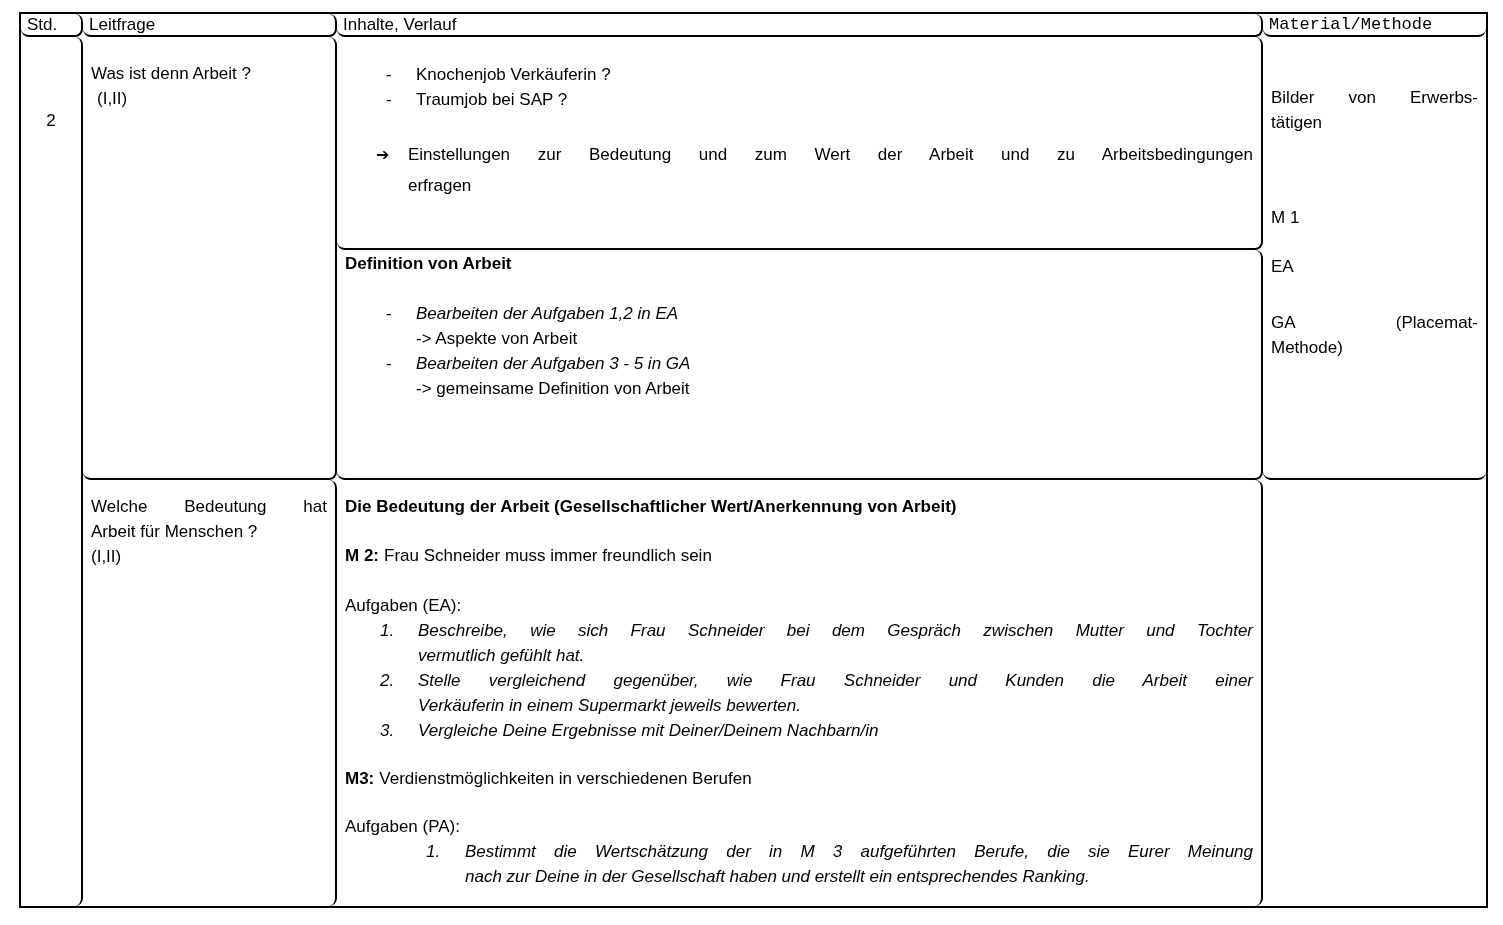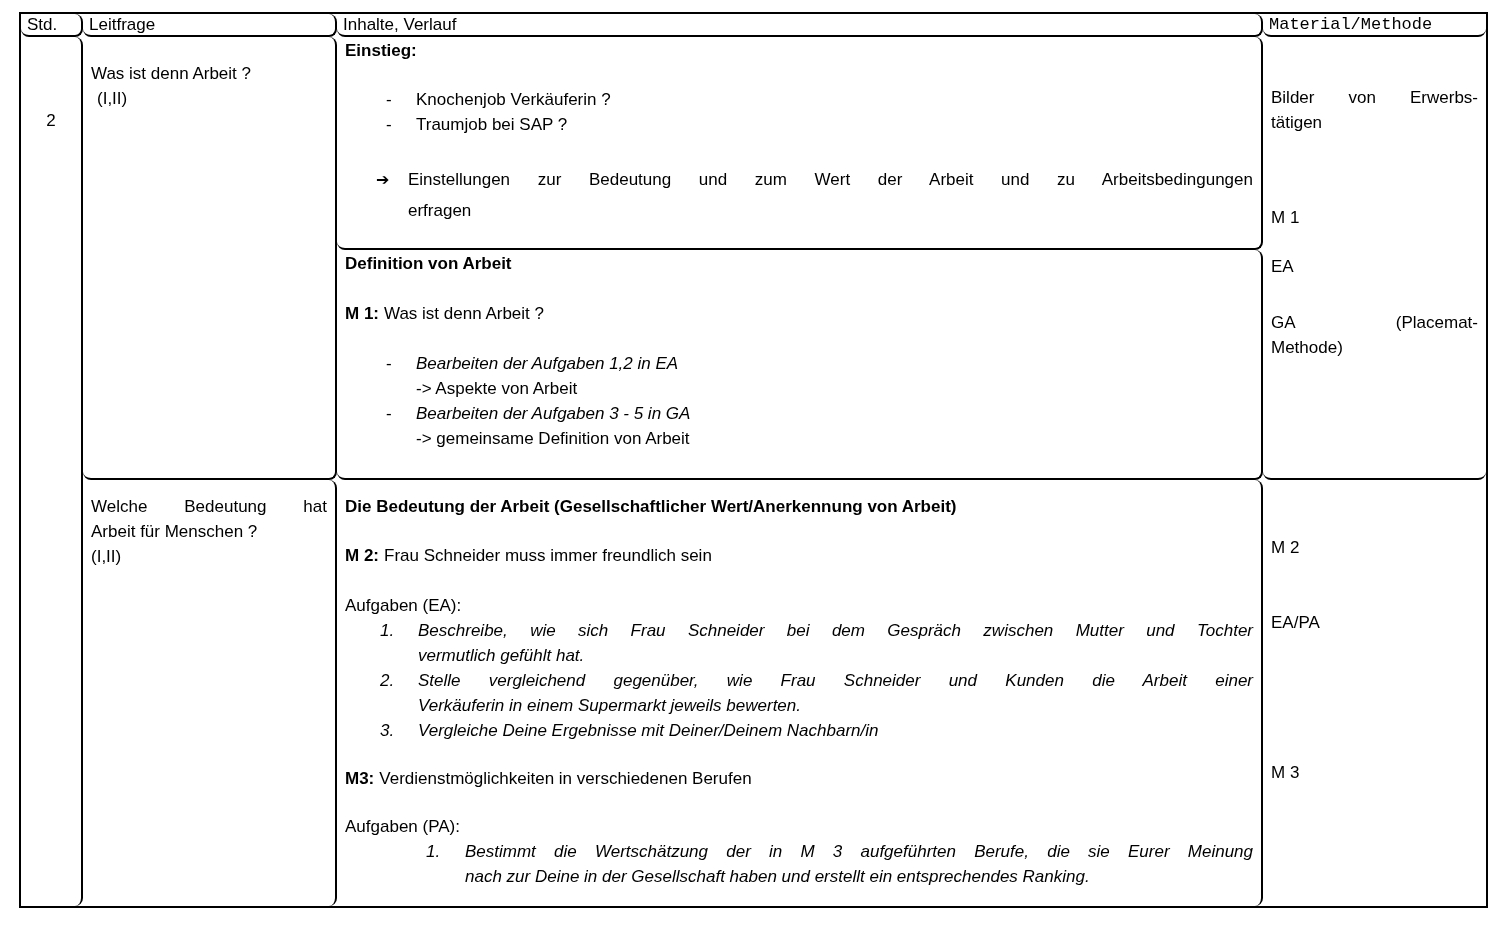--- a/index.html
+++ b/index.html
@@ -73,21 +73,20 @@
   <div class="cell last-row std-val" style="grid-column:1;grid-row:2/5;">
     <div>2</div>
   </div>
 
   <div class="cell" style="grid-column:2;grid-row:2/4;">
     <div class="mt23">Was ist denn Arbeit ?</div>
     <div class="indent6">(I,II)</div>
   </div>
 
   <div class="cell" style="grid-column:3;grid-row:2;">
-    <div class="b">Einstieg:</div>
     <div class="mt24">
       <div class="drow">
         <span class="dmark">-</span>
         <span class="dbody">Knochenjob Verkäuferin ?</span>
       </div>
       <div class="drow">
         <span class="dmark">-</span>
         <span class="dbody">Traumjob bei SAP ?</span>
       </div>
     </div>
@@ -95,23 +94,20 @@
       <span class="amark">➔</span>
       <div class="abody">
         <div class="just">Einstellungen zur Bedeutung und zum Wert der Arbeit und zu Arbeitsbedingungen</div>
         <div>erfragen</div>
       </div>
     </div>
   </div>
 
   <div class="cell" style="grid-column:3;grid-row:3;">
     <div class="b">Definition von Arbeit</div>
-    <div class="mt25">
-      <span class="b mlabel">M 1:</span><span>Was ist denn Arbeit ?</span>
-    </div>
     <div class="mt25">
       <div class="drow">
         <span class="dmark">-</span>
         <div class="dbody">
           <div class="i">Bearbeiten der Aufgaben 1,2 in EA</div>
           <div>-&gt; Aspekte von Arbeit</div>
         </div>
       </div>
       <div class="drow">
         <span class="dmark">-</span>
@@ -178,19 +174,14 @@
       <div class="oitem oitem-pa i">
         <span class="onum">1.</span>
         <div class="obody">
           <div class="just">Bestimmt die Wertschätzung der in M 3 aufgeführten Berufe, die sie Eurer Meinung</div>
           <div>nach zur Deine in der Gesellschaft haben und erstellt ein entsprechendes Ranking.</div>
         </div>
       </div>
     </div>
   </div>
 
-  <div class="cell last-col last-row row4" style="grid-column:4;grid-row:4;">
-    <div style="margin-top:41px;">M 2</div>
-    <div style="margin-top:50px;">EA/PA</div>
-    <div style="margin-top:125px;">M 3</div>
-  </div>
 
 </div>
 
 </body></html>

